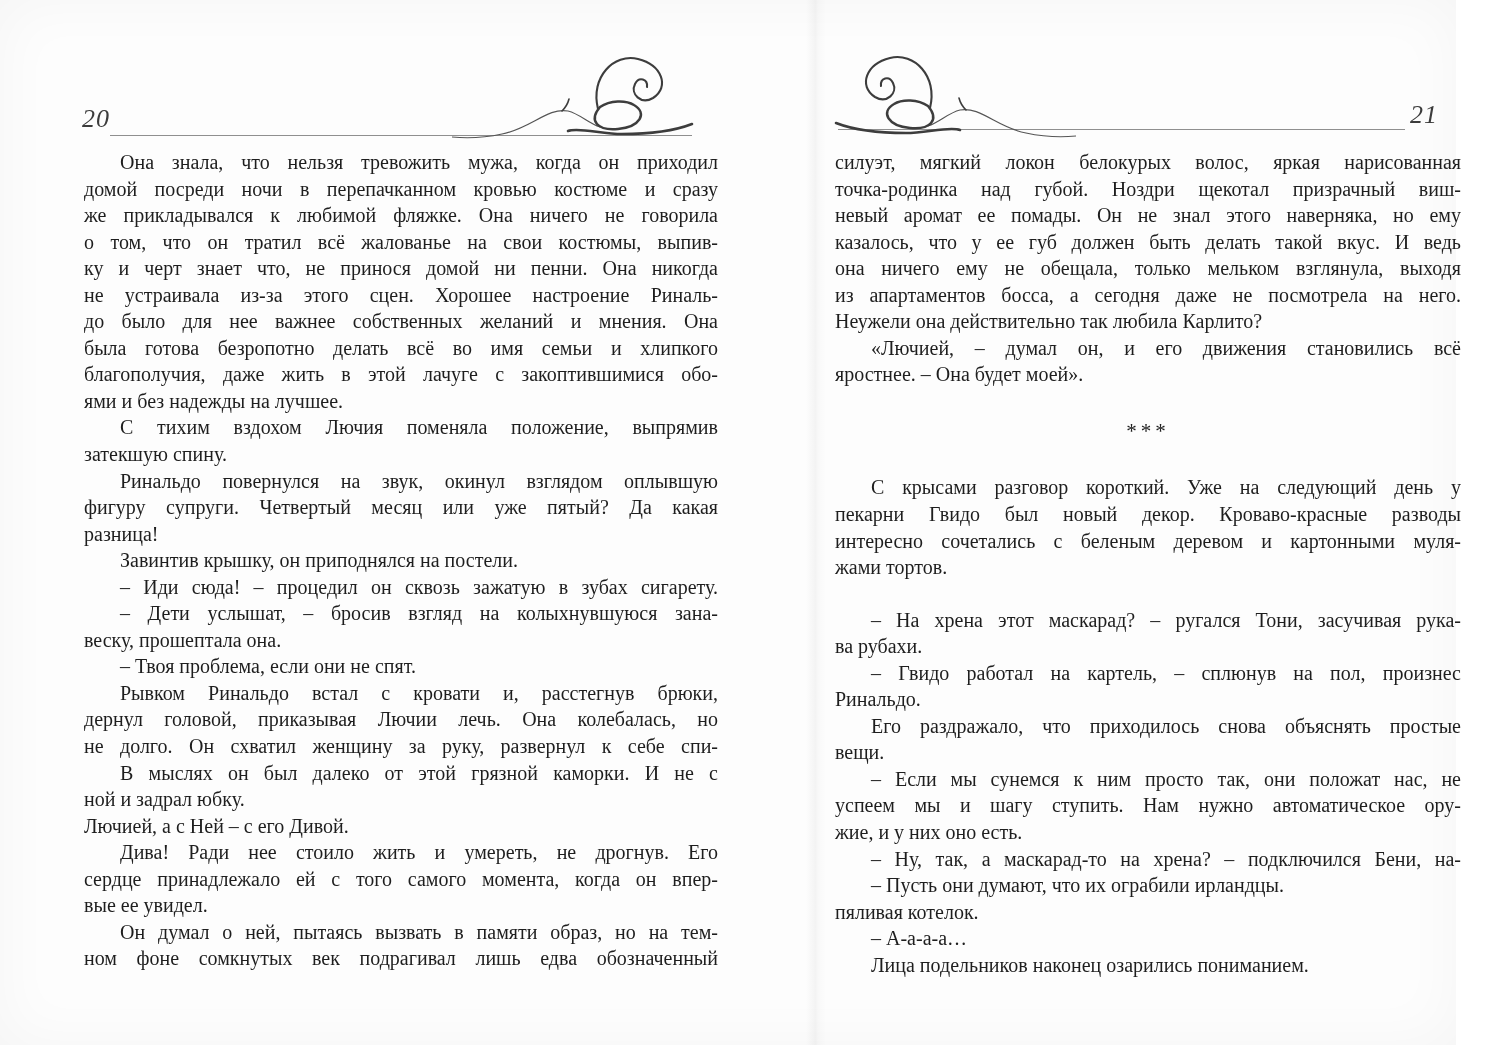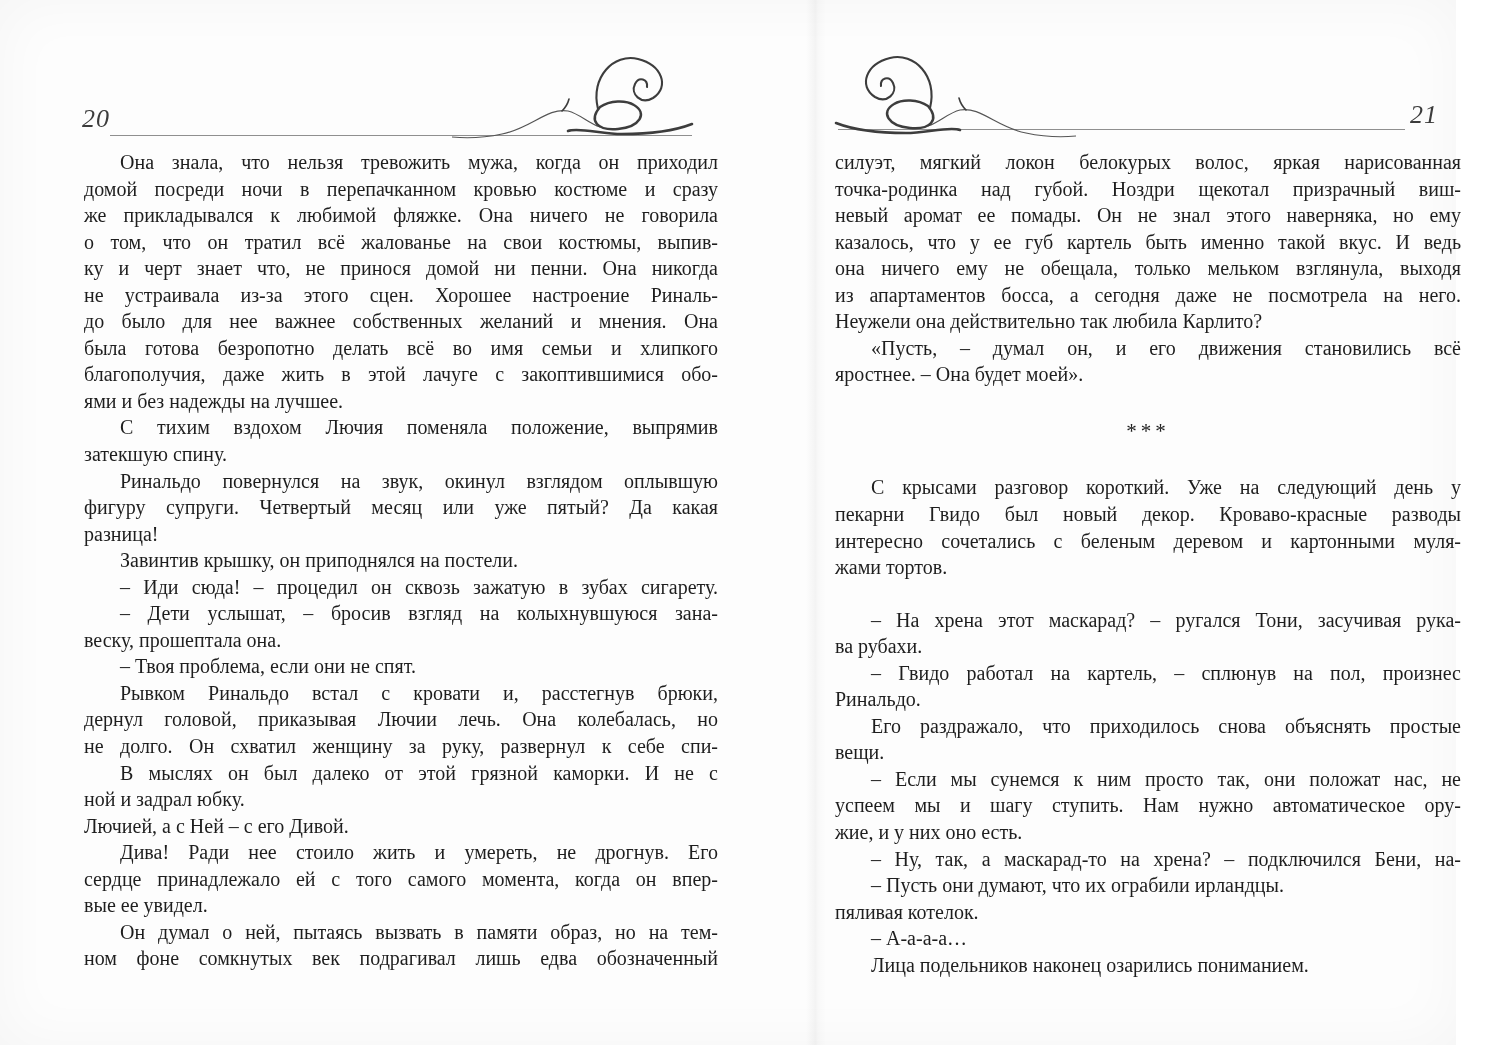--- a/index.html
+++ b/index.html
@@ -166,25 +166,25 @@
         <path class="barb" d="M 110 64 C 114 60, 116 56, 117 52"></path>
         <path class="loop" d="M 146 62 C 138 30, 162 6, 186 12 C 210 18, 218 40, 201 51 C 189 58, 178 47, 183 37 C 187 29, 196 32, 195 40"></path>
         <path class="belly" d="M 148 60 C 136 74, 146 84, 166 82 C 188 80, 196 66, 182 58 C 174 53, 158 53, 148 60"></path>
         <path class="base" d="M 116 84 C 126 80, 150 87, 170 87 C 196 87, 222 84, 240 77"></path>
       </g>
     </svg>
     <div class="page-text">
         <p class="line">силуэт, мягкий локон белокурых волос, яркая нарисованная</p>
         <p class="line">точка-родинка над губой. Ноздри щекотал призрачный виш-</p>
         <p class="line">невый аромат ее помады. Он не знал этого наверняка, но ему</p>
-        <p class="line">казалось, что у ее губ картель быть именно такой вкус. И ведь</p>
+        <p class="line">казалось, что у ее губ должен быть делать такой вкус. И ведь</p>
         <p class="line">она ничего ему не обещала, только мельком взглянула, выходя</p>
         <p class="line">из апартаментов босса, а сегодня даже не посмотрела на него.</p>
         <p class="line end">Неужели она действительно так любила Карлито?</p>
-        <p class="line indent">«Пусть, – думал он, и его движения становились всё</p>
+        <p class="line indent">«Лючией, – думал он, и его движения становились всё</p>
         <p class="line end">яростнее. – Она будет моей».</p>
         <p class="line sep">***</p>
         <p class="line indent">С крысами разговор короткий. Уже на следующий день у</p>
         <p class="line">пекарни Гвидо был новый декор. Кроваво-красные разводы</p>
         <p class="line">интересно сочетались с беленым деревом и картонными муля-</p>
         <p class="line end">жами тортов.</p>
         <p class="line indent gap">– На хрена этот маскарад? – ругался Тони, засучивая рука-</p>
         <p class="line end">ва рубахи.</p>
         <p class="line indent">– Гвидо работал на картель, – сплюнув на пол, произнес</p>
         <p class="line end">Ринальдо.</p>

